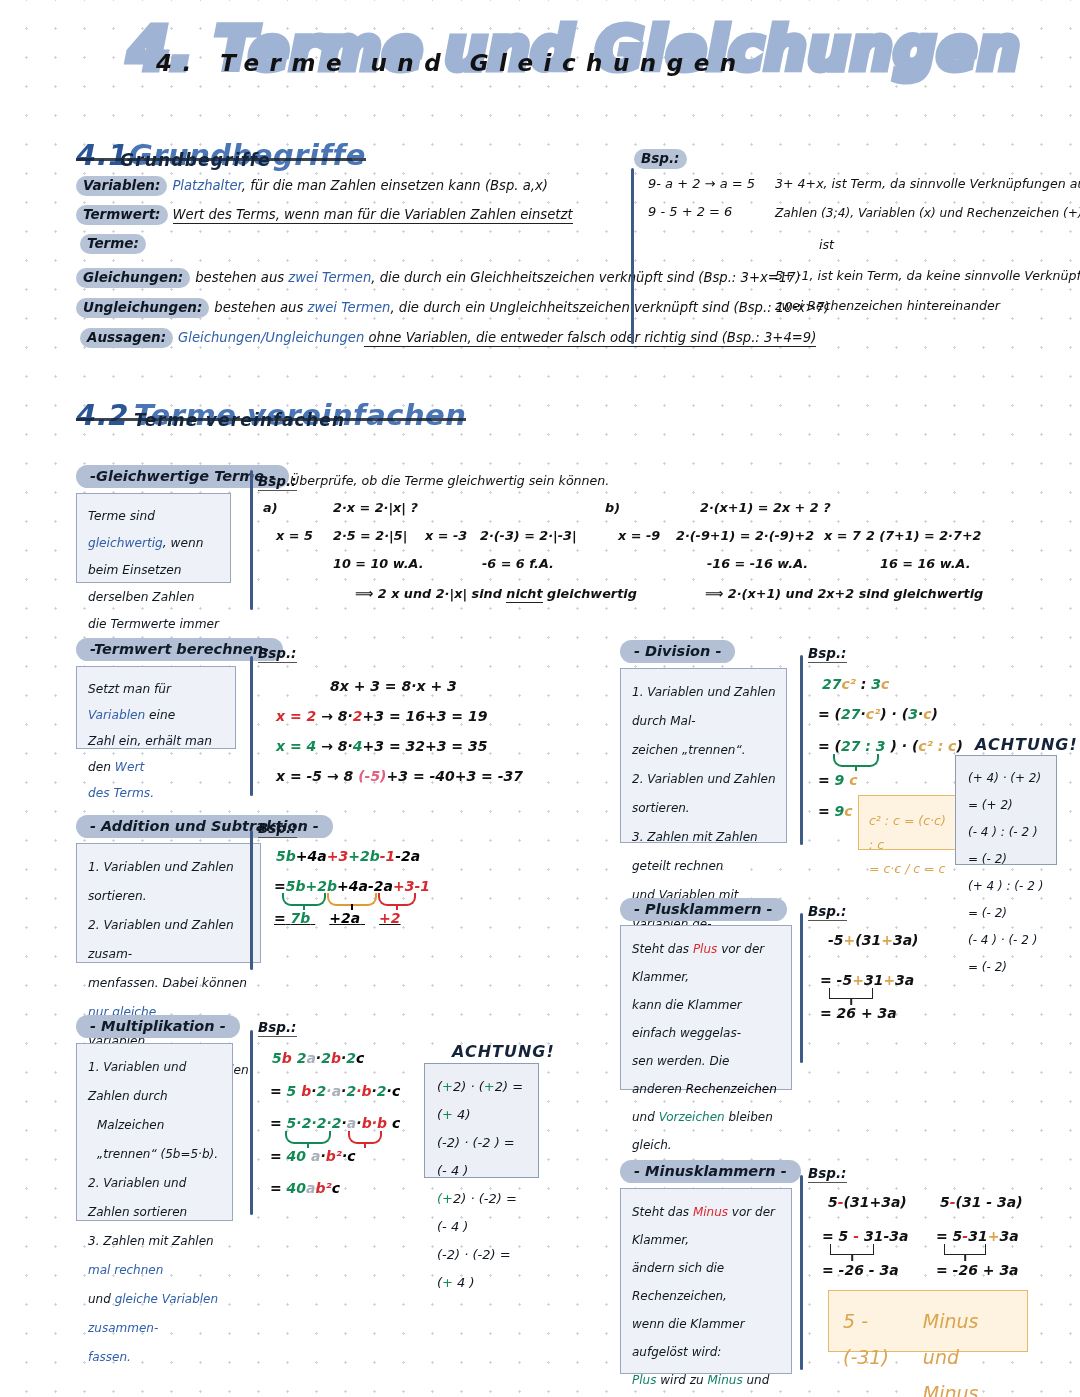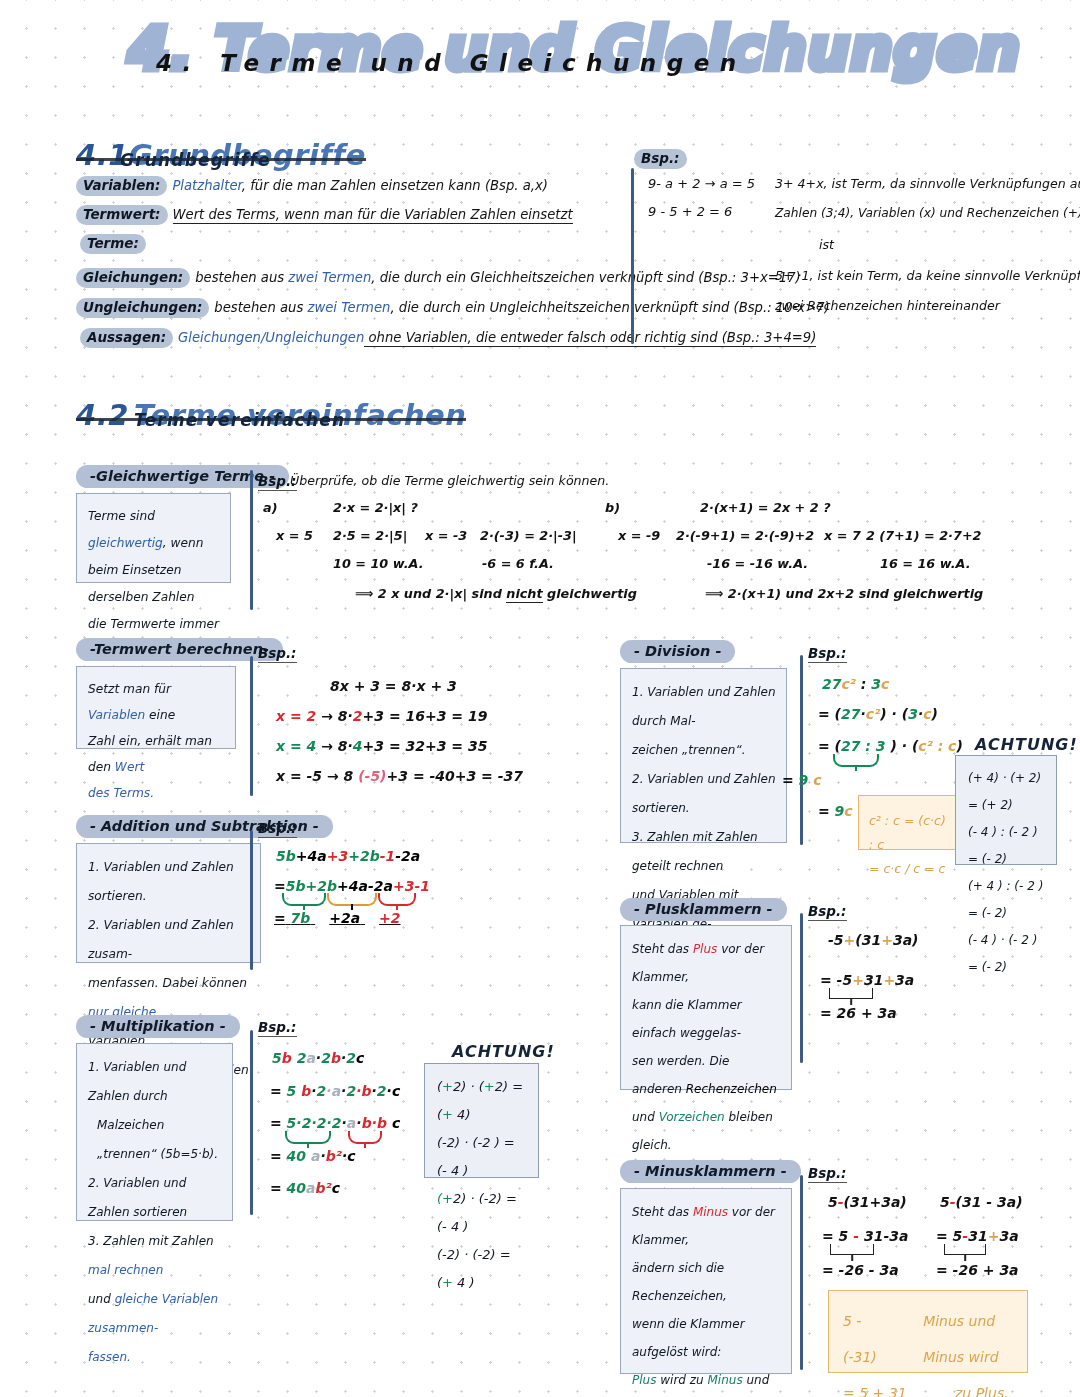--- a/index.html
+++ b/index.html
@@ -352,21 +352,21 @@
   <div class="eq" style="left:822px;top:676px;">
     <span class="green">27</span><span class="tan">c²</span><span> : </span><span class="green">3</span><span class="tan">c</span>
   </div>
   <div class="eq" style="left:818px;top:706px;">
     <span>= (</span><span class="green">27</span><span>·</span><span class="tan">c²</span><span>) · (</span><span class="green">3</span><span>·</span><span class="tan">c</span><span>)</span>
   </div>
   <div class="eq" style="left:818px;top:738px;">
     <span>= (</span><span class="green">27 : 3</span><span> ) · (</span><span class="tan">c² : c</span><span>)</span>
   </div>
   <div class="brace" style="left:833px;top:754px;width:42px;border-color:#138a55;color:#138a55;"></div>
-  <div class="eq" style="left:782px;top:772px;">
+  <div class="eq" style="left:818px;top:772px;">
     <span>=     </span><span class="green">9</span><span class="tan">       c</span>
   </div>
   <div class="eq" style="left:818px;top:803px;">
     <span>= </span><span class="green">9</span><span class="tan">c</span>
   </div>
 
   <div class="orangebox" style="left:858px;top:795px;width:103px;height:55px;">
     <div>c² : c = (c·c) : c</div>
     <div>= c·c / c = c</div>
   </div>
@@ -430,21 +430,21 @@
 
   <div class="eq" style="left:940px;top:1194px;">
     <span>5</span><span class="red">-</span><span>(31 - 3a)</span>
   </div>
   <div class="eq" style="left:936px;top:1228px;">
     <span>= 5</span><span class="red">-</span><span>31</span><span class="tan">+</span><span>3a</span>
   </div>
   <div class="sqbrace" style="left:944px;top:1244px;width:40px;"></div>
   <div class="eq" style="left:936px;top:1262px;">= -26 + 3a</div>
 
-  <div class="orangebox" style="left:828px;top:1290px;width:200px;height:83px;font-size:14px;line-height:36px;padding:12px 14px;">
+  <div class="orangebox" style="left:828px;top:1290px;width:200px;height:62px;font-size:19px;line-height:36px;padding:12px 14px;">
     <div style="display:flex;gap:34px;">
       <span style="width:78px;">5 - (-31)</span>
       <span>Minus und Minus wird</span>
     </div>
     <div style="display:flex;gap:34px;">
       <span style="width:78px;">= 5 + 31</span>
       <span>zu Plus.</span>
     </div>
   </div>
 

